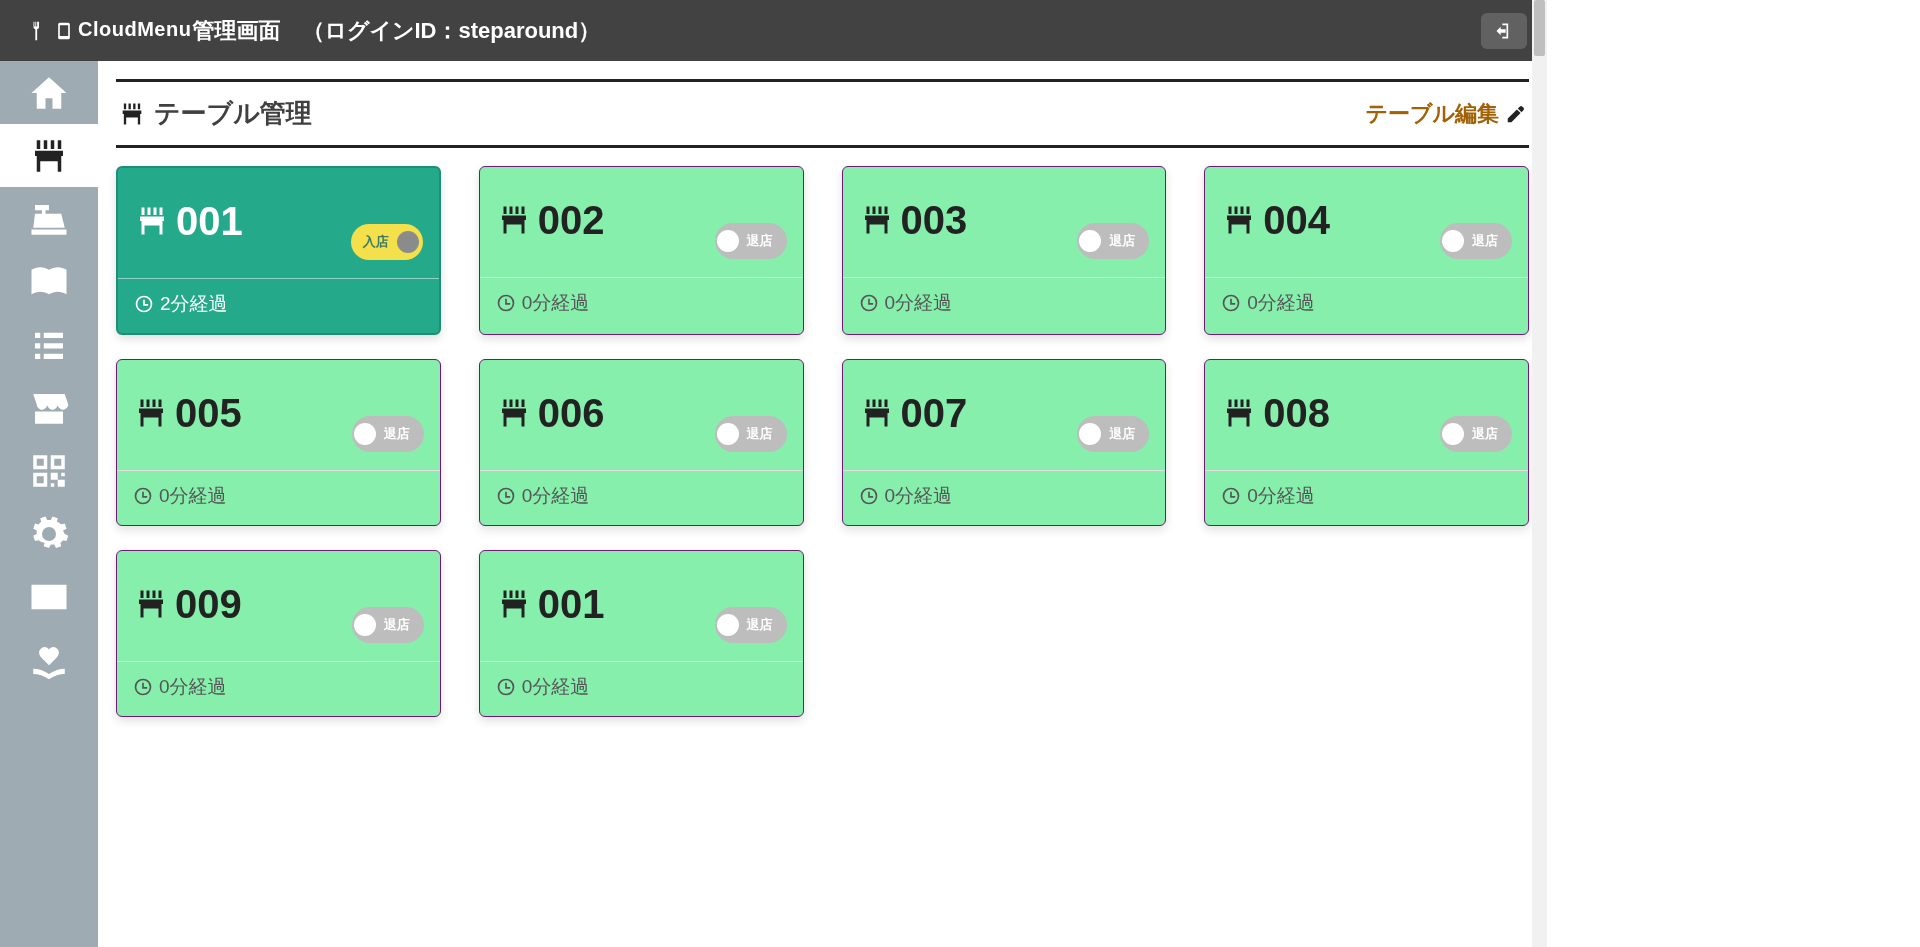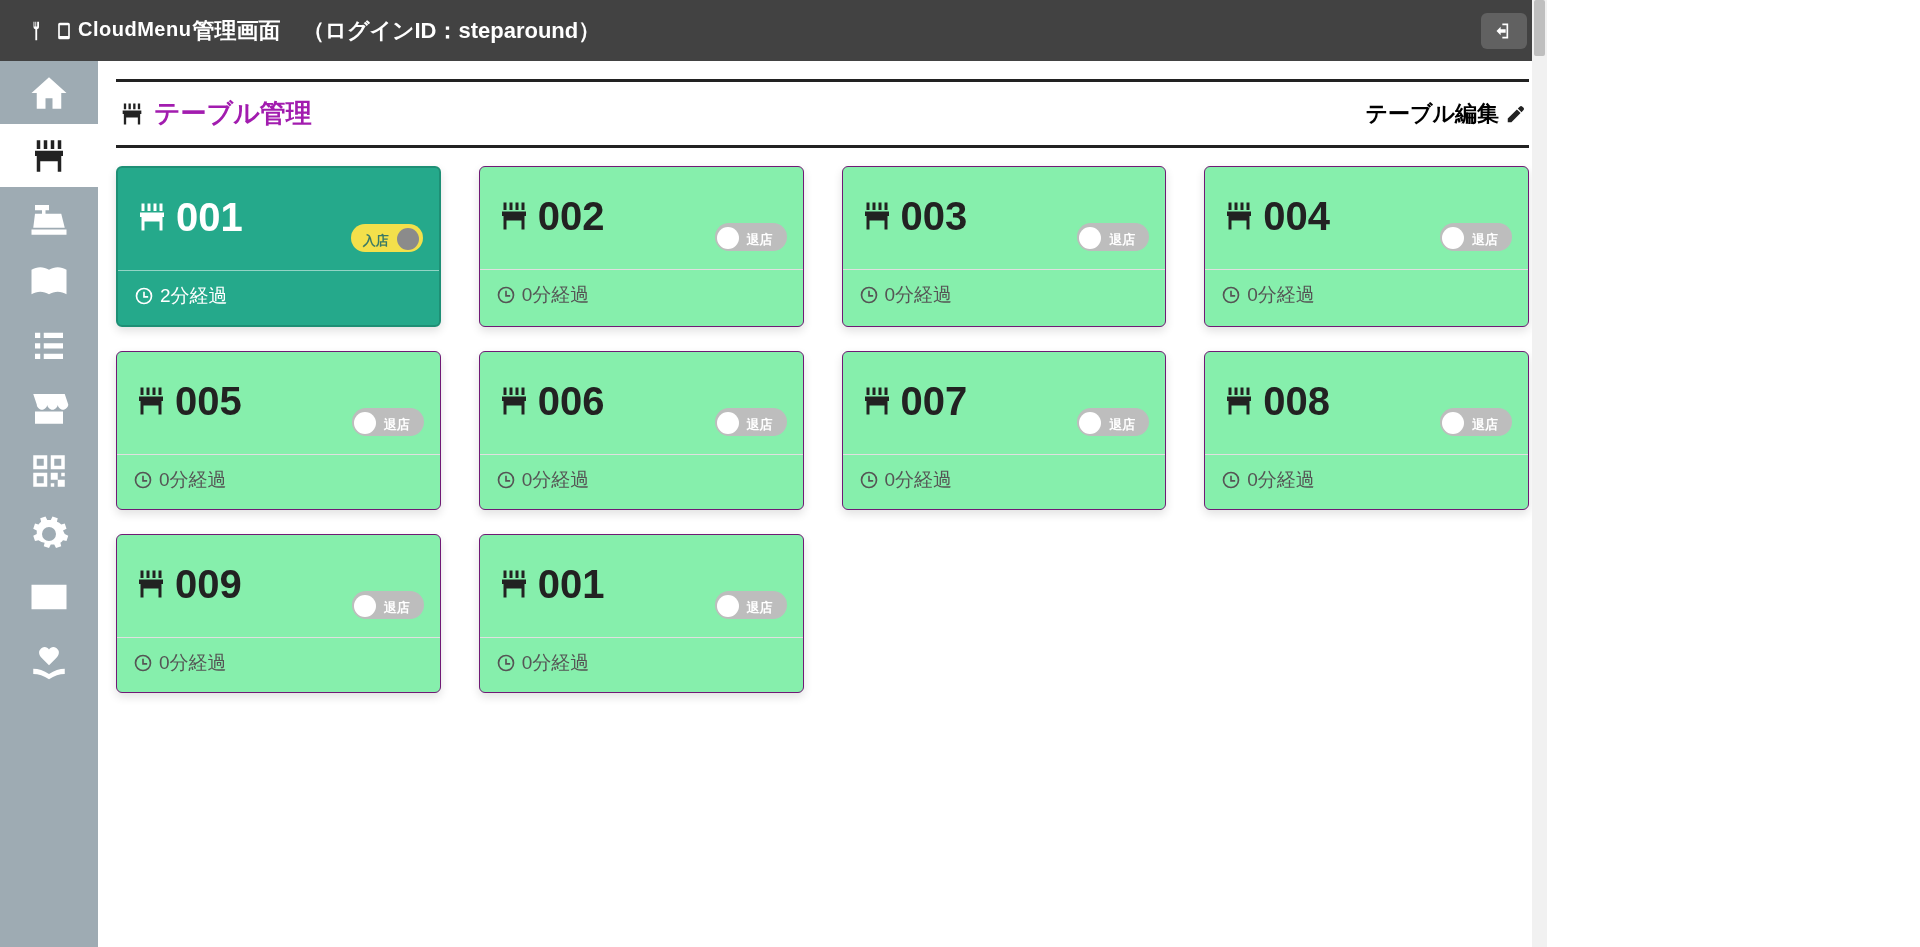--- a/index.html
+++ b/index.html
@@ -71,30 +71,30 @@
     align-items:center;
     border-top:3px solid #222;
     border-bottom:3px solid #222;
     padding:14px 2px;
   }
   .page-head .title {
     display:flex;
     align-items:center;
     font-size:26px;
     font-weight:700;
-    color:#a21caf;
+    color:#404040;
   }
   .page-head .title svg { width:28px; height:28px; fill:#222; margin-right:8px; }
   .page-head .edit {
     margin-left:auto;
     display:flex;
     align-items:center;
     font-size:22px;
     font-weight:700;
-    color:#000000;
+    color:#a16207;
     cursor:pointer;
   }
   .page-head .edit svg { width:22px; height:22px; fill:#222; margin-left:6px; }
 
   
   .grid {
     margin-top:18px;
     display:grid;
     grid-template-columns: repeat(4, 1fr);
     gap:24px 38px;
@@ -116,23 +116,23 @@
   .card-num {
     font-size:40px;
     font-weight:800;
     margin-left:6px;
     color:#222;
     line-height:1;
   }
   .toggle {
     margin-left:auto;
     display:flex;
-    align-items:flex-end;
+    align-items:center;
     border-radius:999px;
-    height:28px;
+    height:36px;
     padding:2px;
     min-width:72px;
     background:#bdbdbd;
     margin-top:42px;
   }
   .toggle .knob {
     width:22px; height:22px;
     border-radius:50%;
     background:#fff;
   }

